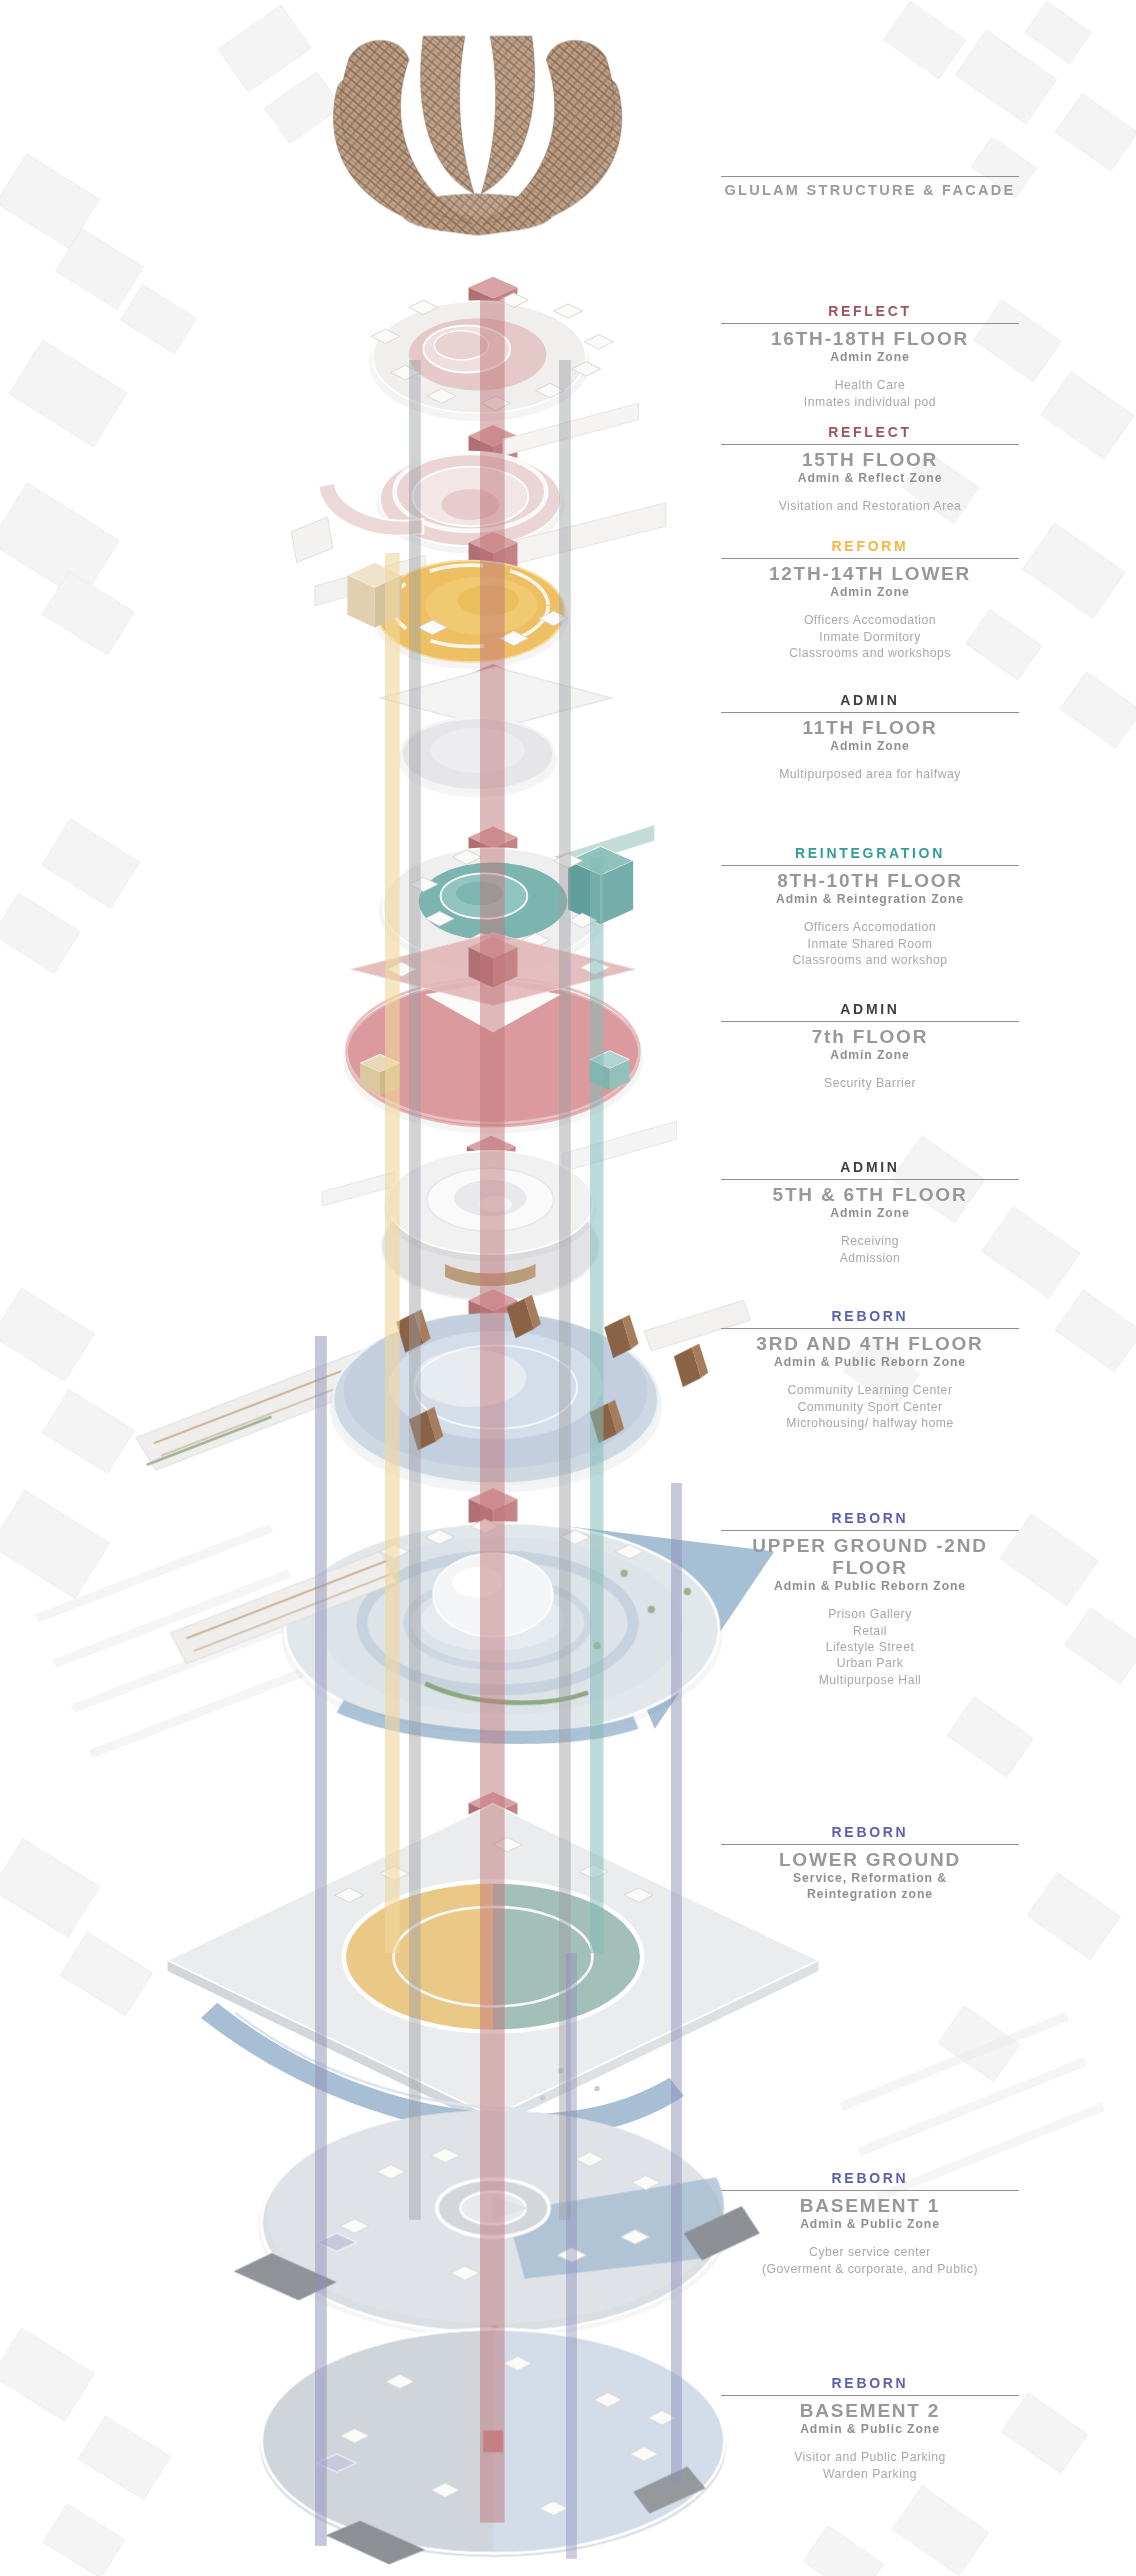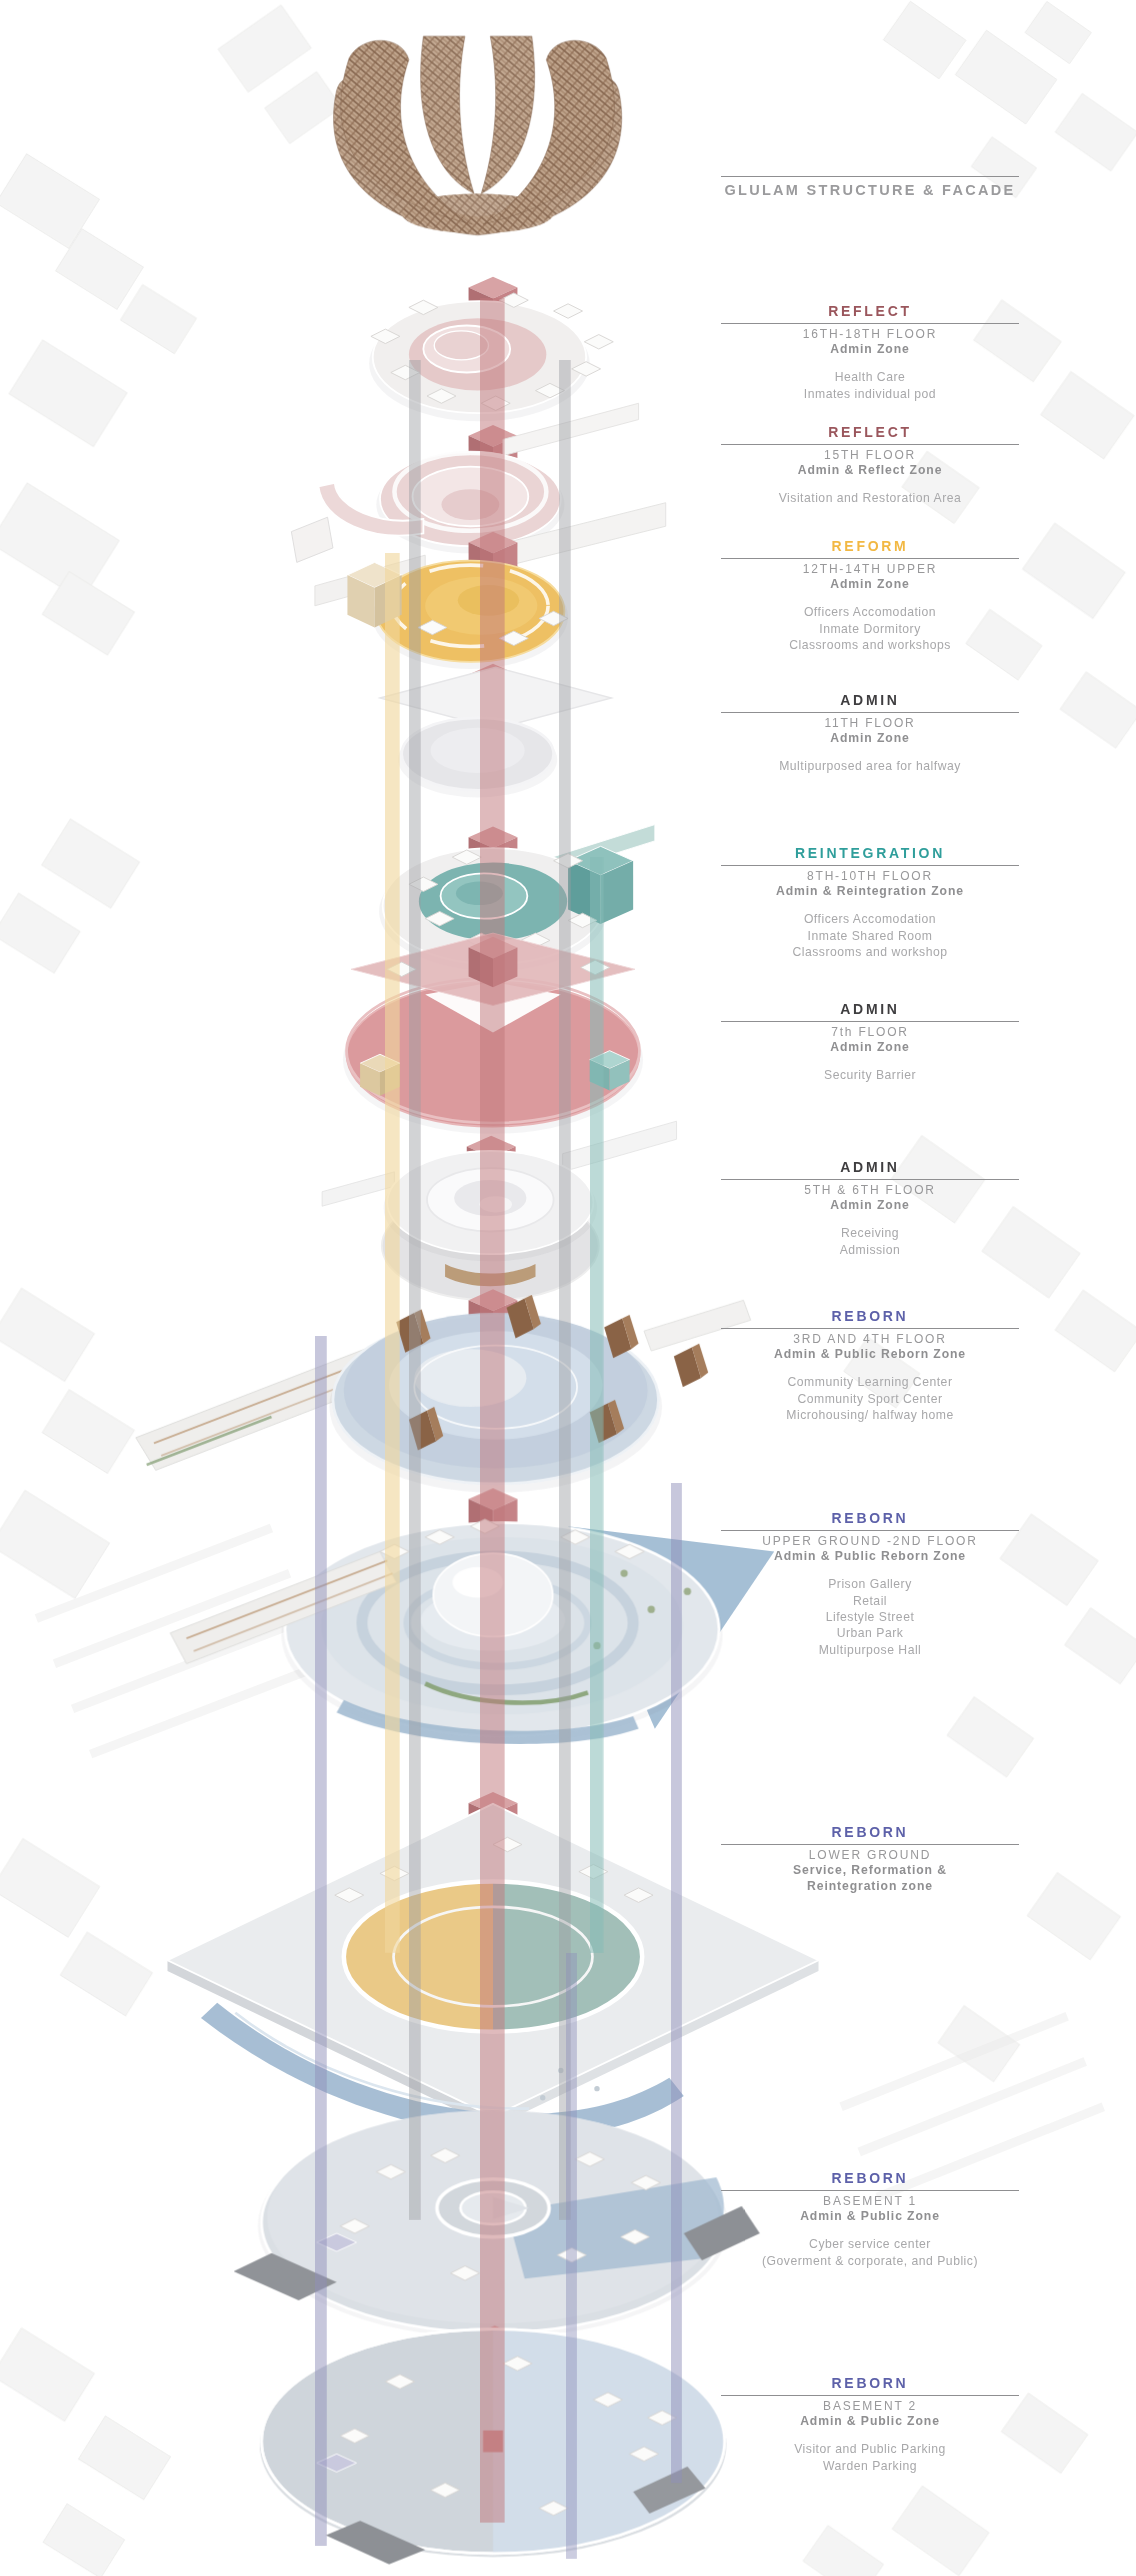--- a/index.html
+++ b/index.html
@@ -7,21 +7,21 @@
        font-family:"Liberation Sans", sans-serif;}
   .stage{position:absolute;left:0;top:0;width:1137px;height:2576px}
   .label-block{position:absolute;right:118px;width:298px;text-align:center}
   .zone{font-size:14px;font-weight:700;letter-spacing:2.7px;line-height:1.1}
   .z-reflect{color:#9a565c}
   .z-reform{color:#f2b843}
   .z-admin{color:#3f3e40}
   .z-reint{color:#2f9e9b}
   .z-reborn{color:#5d61a9}
   .rule{border-top:1.8px solid #8f8f91;margin:3.6px 0 4.5px 0}
-  .floor{font-size:12px;font-weight:400;letter-spacing:1.8px;color:#98989a;line-height:1.15}
+  .floor{font-size:19px;font-weight:700;letter-spacing:1.8px;color:#98989a;line-height:1.15}
   .sub{font-size:12.2px;font-weight:700;letter-spacing:0.9px;color:#8f8f91;line-height:1.25}
   .desc{margin-top:11.8px;font-size:12.2px;letter-spacing:0.5px;color:#a8a8aa;line-height:1.34}
   .glulam-title{font-size:14.5px;font-weight:700;letter-spacing:2.3px;color:#9b9b9d;margin-top:5.4px}
 </style>
 </head>
 <body>
 
 <svg class="stage" viewBox="0 0 1257 2849" xmlns="http://www.w3.org/2000/svg">
   <defs>
     <pattern id="weave" width="8" height="8" patternUnits="userSpaceOnUse" patternTransform="rotate(40)">
@@ -355,21 +355,21 @@
   <div class="floor">15TH FLOOR</div>
   <div class="sub">Admin &amp; Reflect  Zone</div>
   <div class="desc">
     <div>Visitation and Restoration Area</div>
   </div>
 </div>
 
 <div class="label-block" style="top:539px">
   <div class="zone z-reform">REFORM</div>
   <div class="rule"></div>
-  <div class="floor">12TH-14TH UPPER</div>
+  <div class="floor">12TH-14TH LOWER</div>
   <div class="sub">Admin  Zone</div>
   <div class="desc">
     <div>Officers Accomodation</div>
     <div>Inmate Dormitory</div>
     <div>Classrooms and workshops</div>
   </div>
 </div>
 
 <div class="label-block" style="top:693px">
   <div class="zone z-admin">ADMIN</div>

